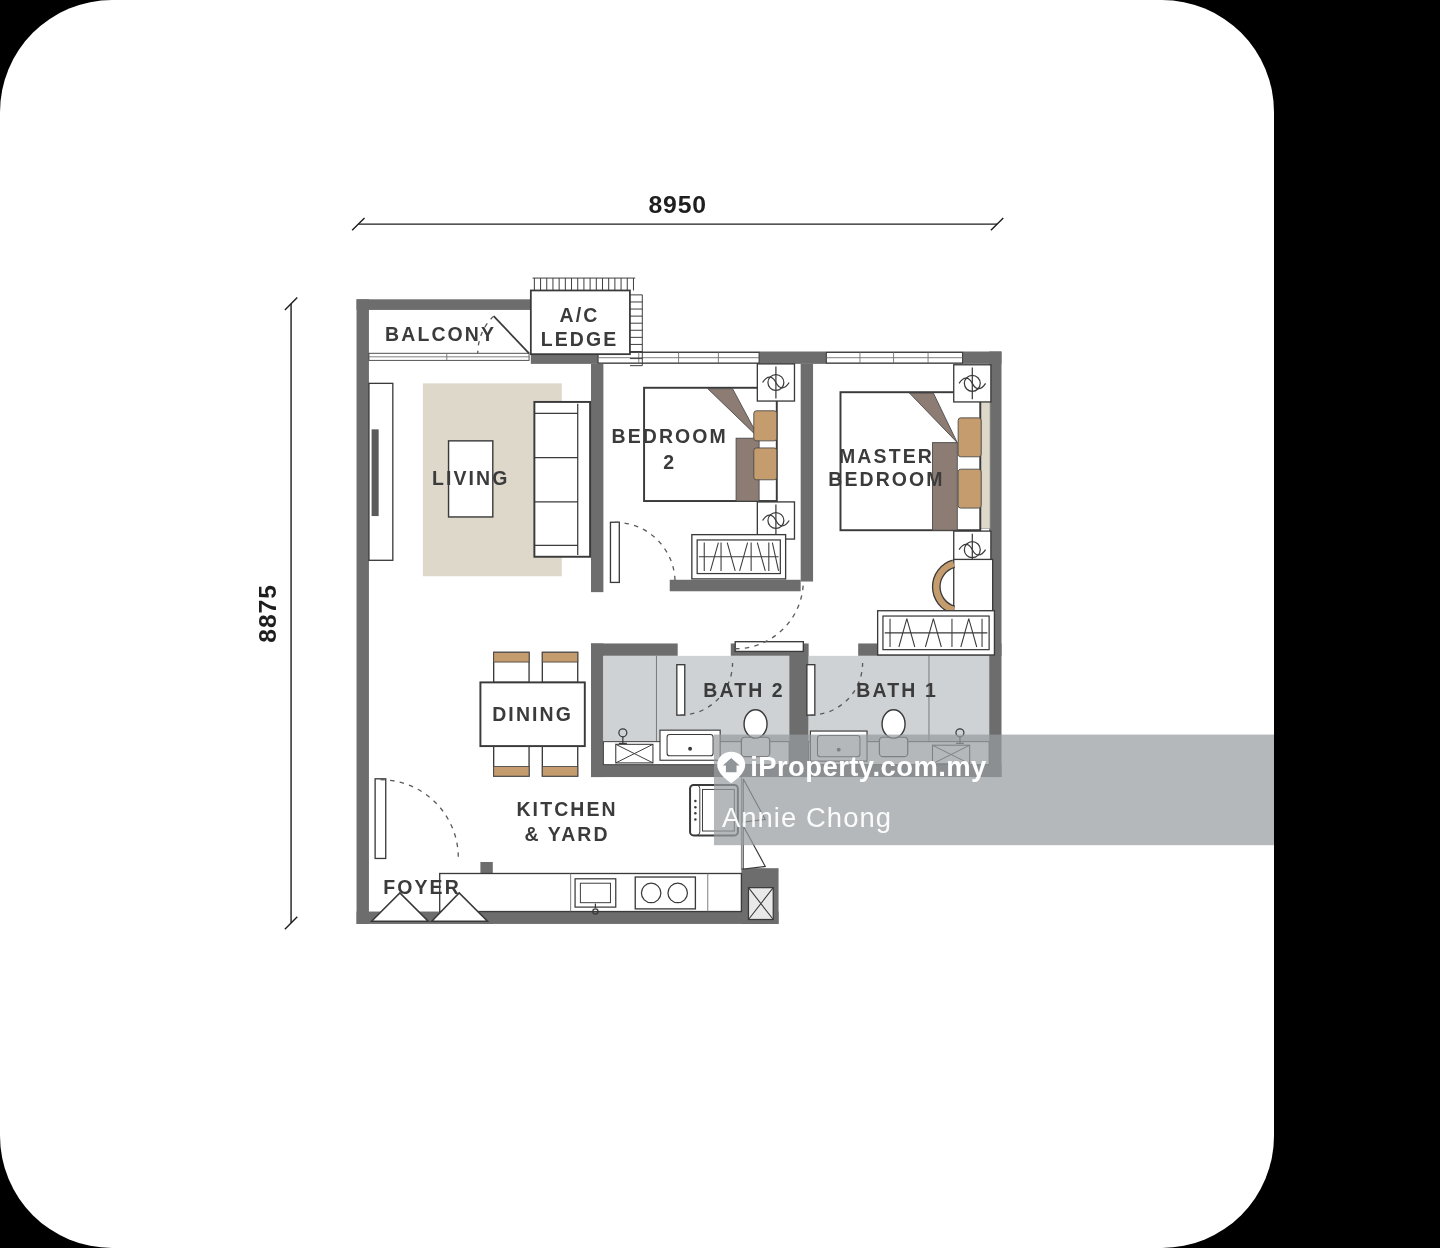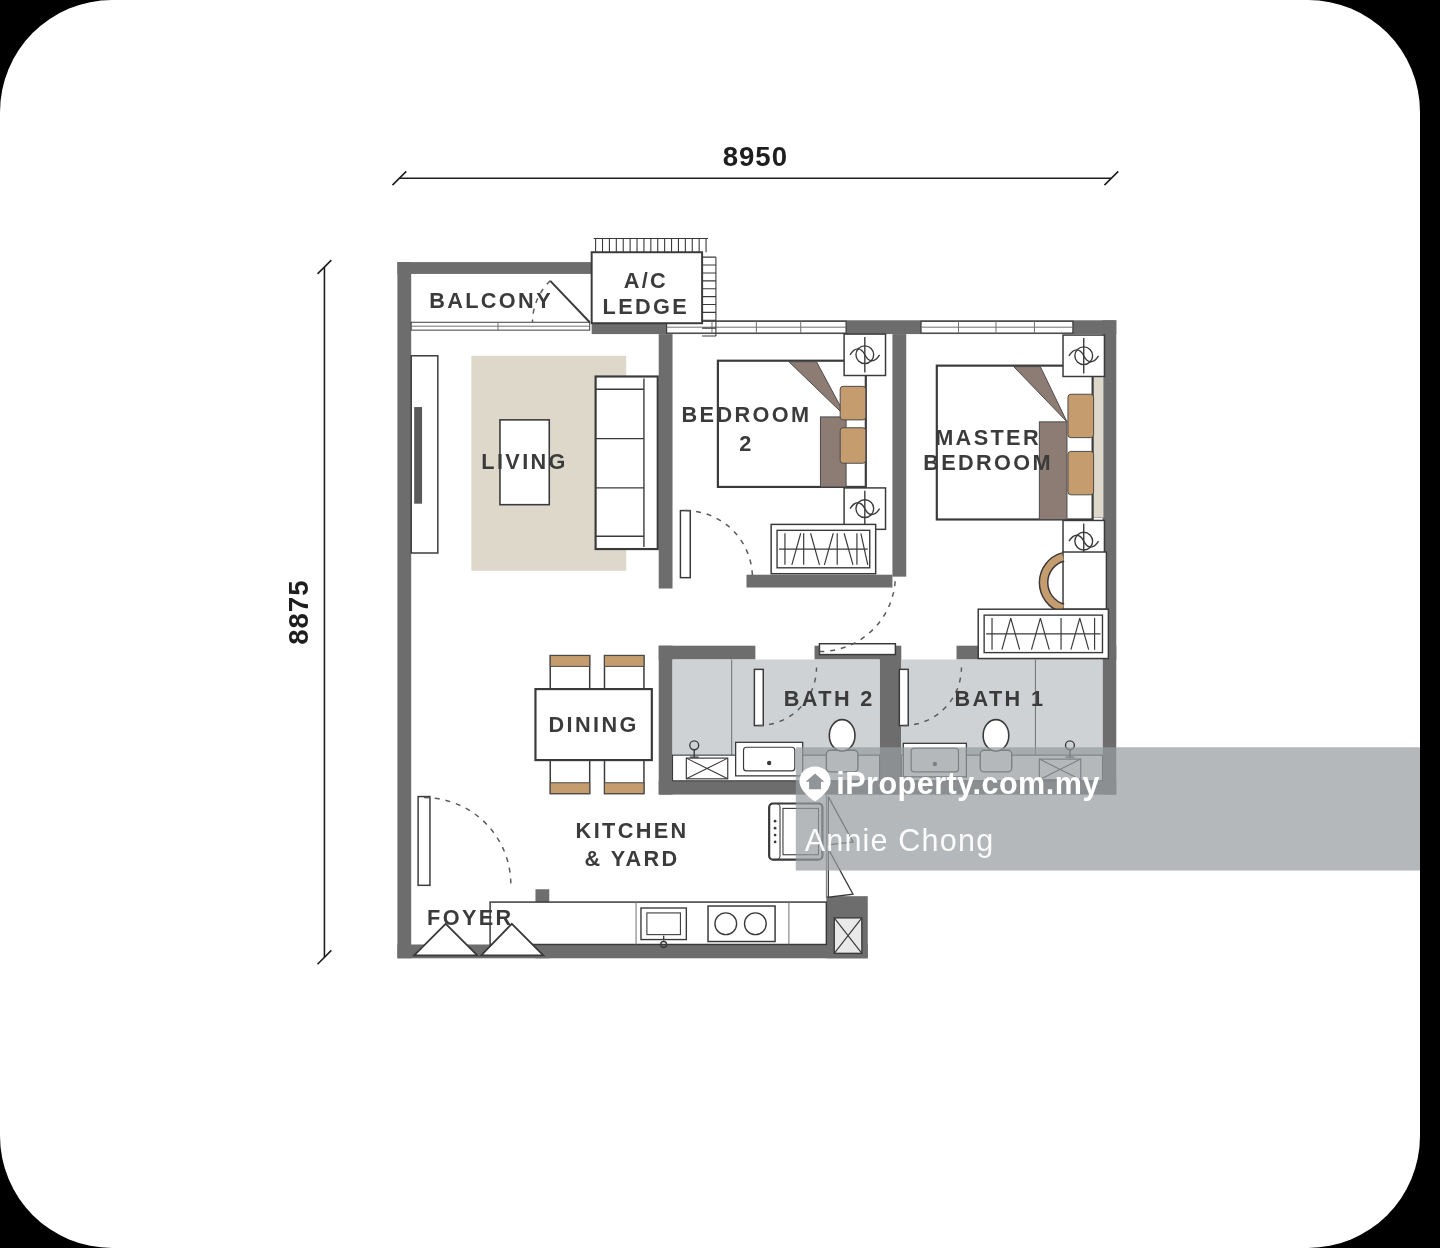--- a/index.html
+++ b/index.html
@@ -1,16 +1,16 @@
 <!DOCTYPE html>
 <html><head>
 <meta charset="utf-8">
 <style>
   html,body{margin:0;padding:0;background:#000;overflow:hidden}
-  .stage{position:relative;width:1420px;height:1248px;background:#000}
+  .stage{position:relative;width:1274px;height:1248px;background:#000}
   .paper{position:absolute;inset:0;background:#fff;border-radius:112px;overflow:hidden}
   svg{display:block;width:100%;height:100%}
   .w{fill:#fff;stroke:#3a3a3a;stroke-width:1.5}
   .w2{fill:#fff;stroke:#3a3a3a;stroke-width:2.2}
   .ln{fill:none;stroke:#3a3a3a;stroke-width:1.4}
   .thin{fill:none;stroke:#6f6f6f;stroke-width:1}
   .dash{fill:none;stroke:#5a5a5a;stroke-width:1.5;stroke-dasharray:5 6}
   .dim{stroke:#1e1e1e;stroke-width:1.6;fill:none}
   text{font-family:"Liberation Sans","DejaVu Sans",sans-serif}
   .room-label{font-size:22px;font-weight:700;fill:#3b3b3b;letter-spacing:2.4px;text-anchor:middle}

